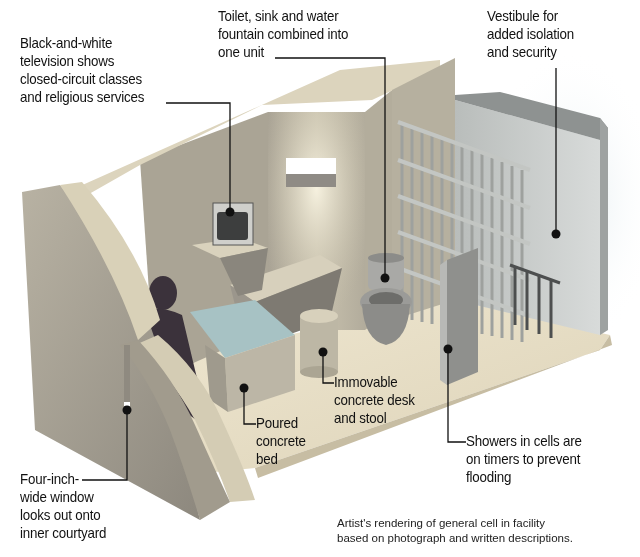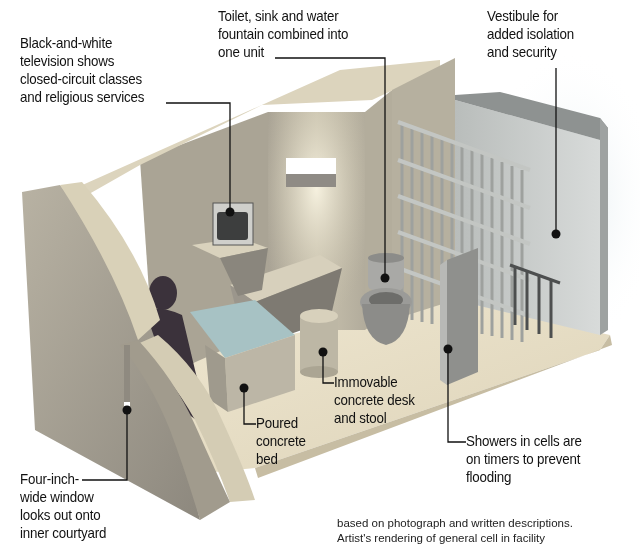--- a/index.html
+++ b/index.html
@@ -219,17 +219,17 @@
     <span>and stool</span>
   </div>
 
   <div class="label" style="left:466px; top:432px;">
     <span>Showers in cells are</span>
     <span>on timers to prevent</span>
     <span>flooding</span>
   </div>
 
   <div class="caption">
+    <span>Artist's rendering of general cell in facility</span>
     <span>based on photograph and written descriptions.</span>
-    <span>Artist's rendering of general cell in facility</span>
   </div>
 
 </div>
 
 </body></html>

